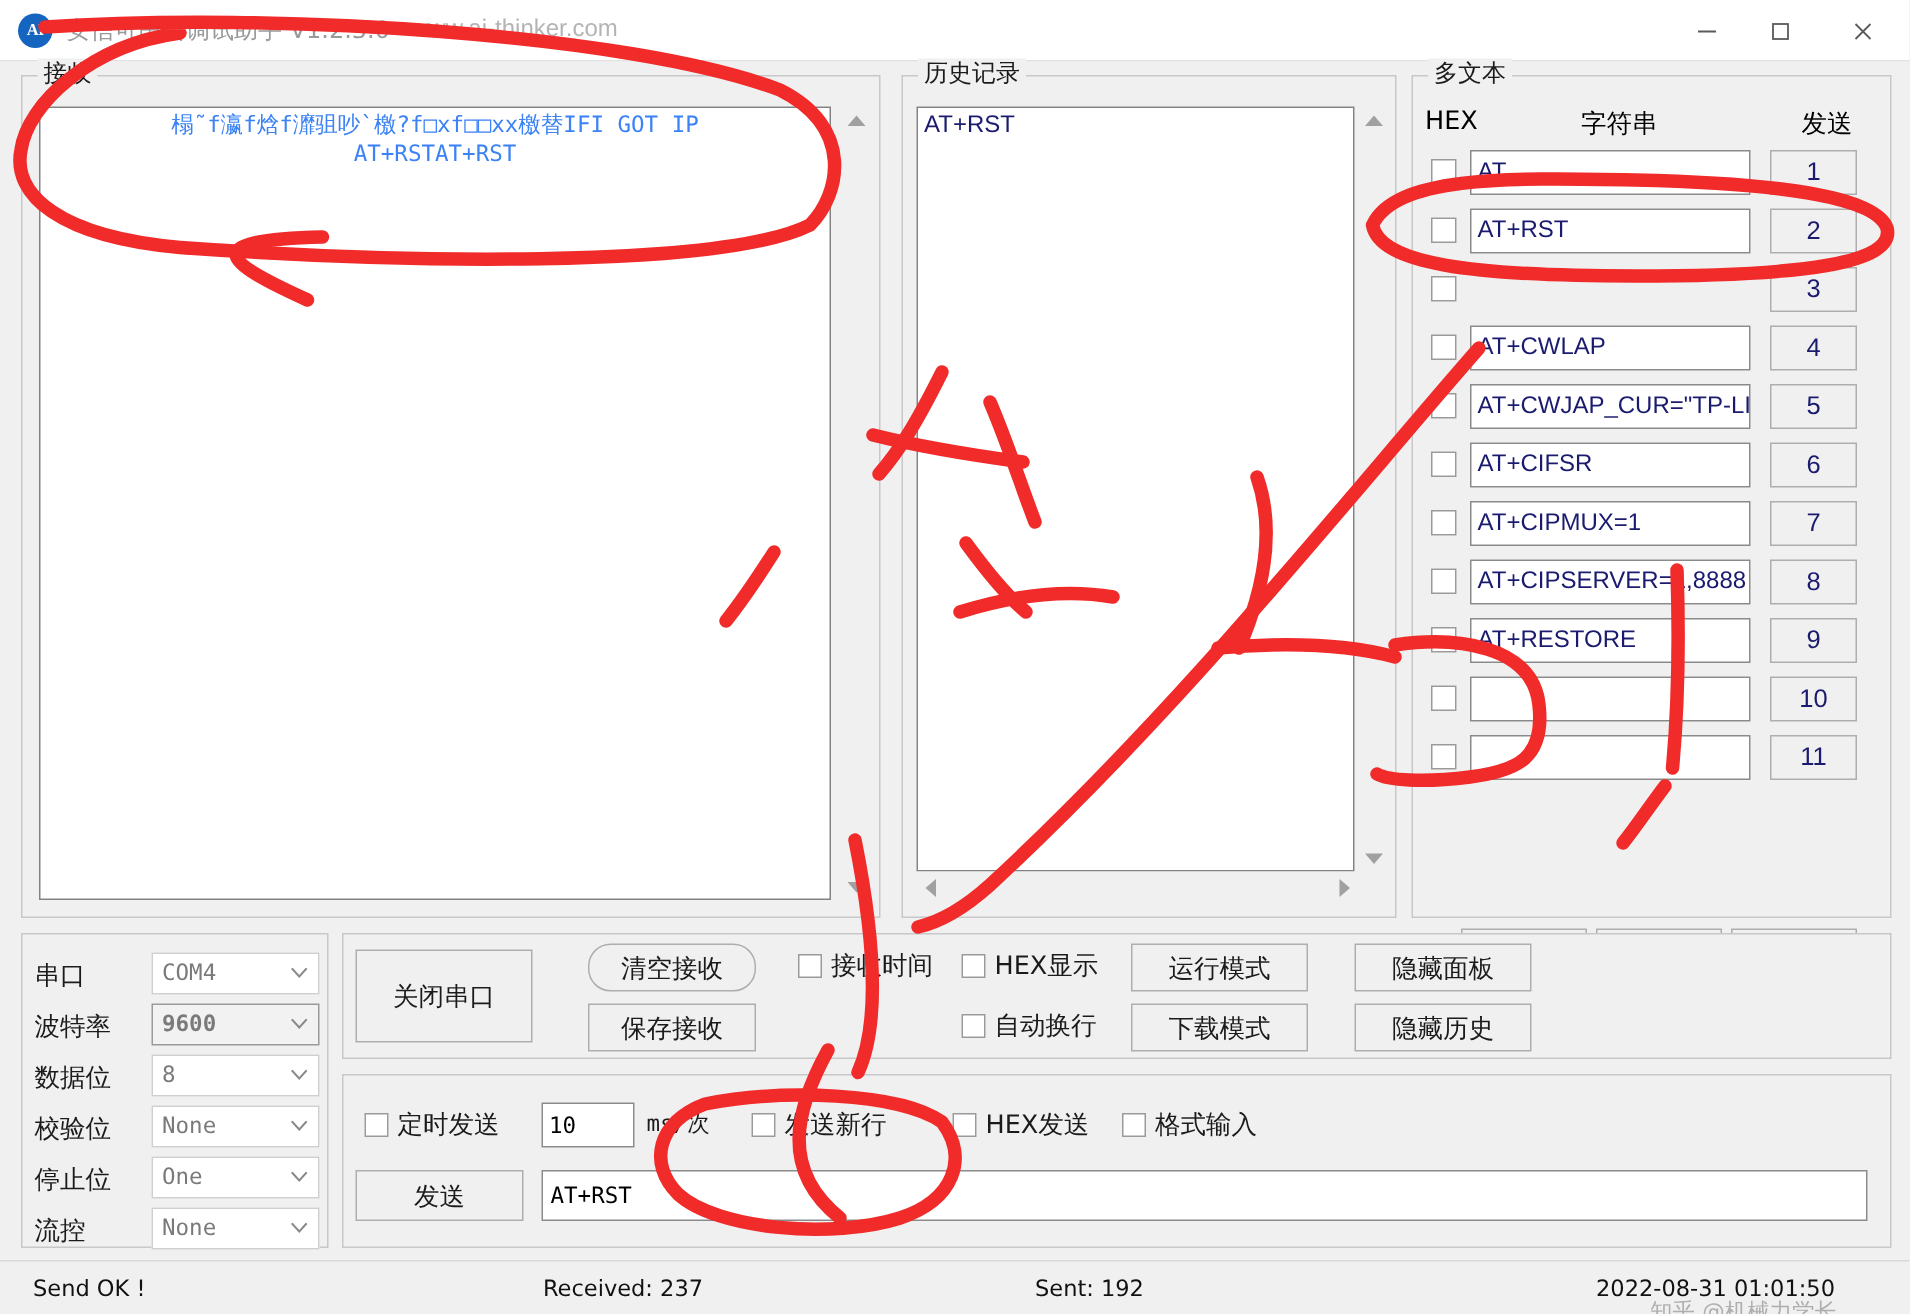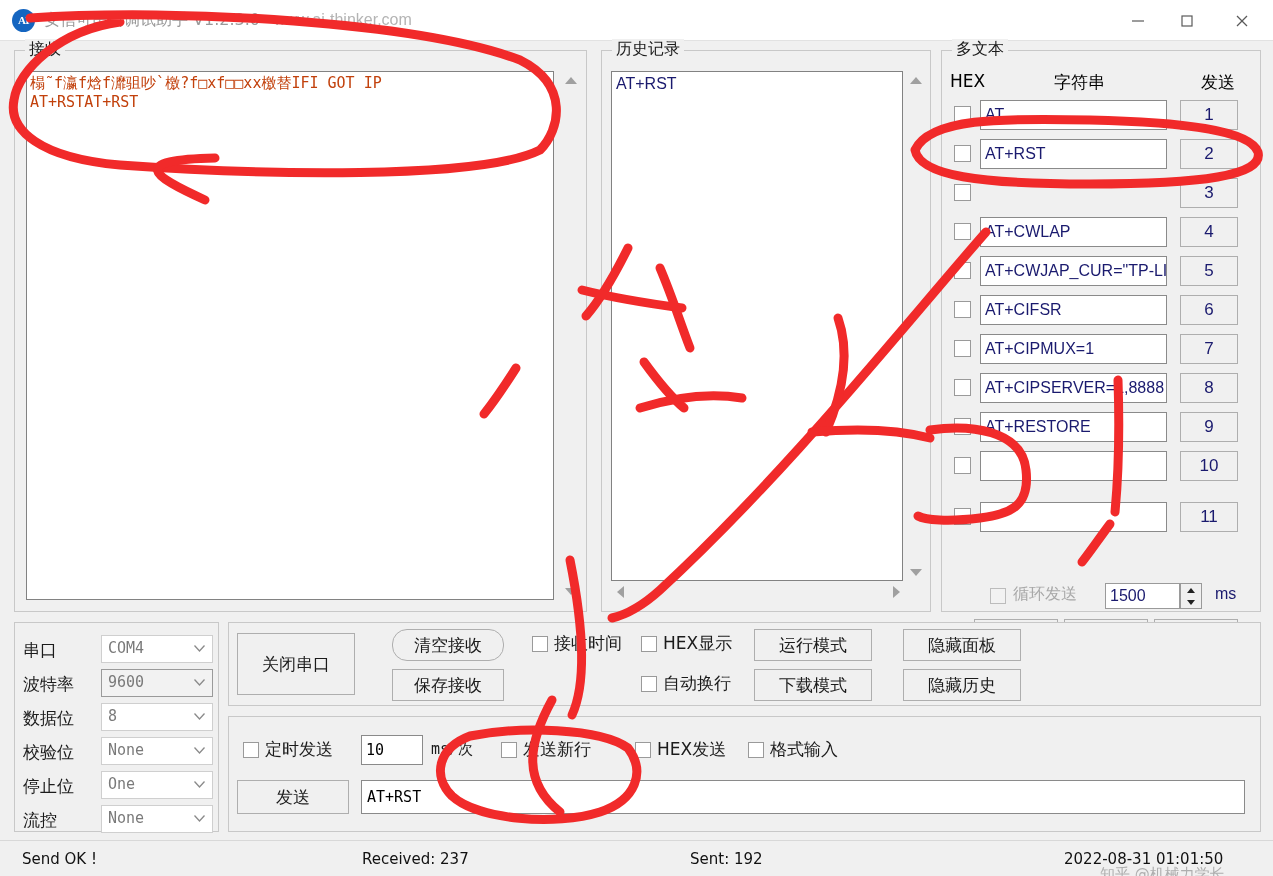--- a/index.html
+++ b/index.html
@@ -66,22 +66,22 @@
   }
 
   
   #recv-group { left: 14px; top: 50px; width: 573px; height: 562px; }
   #recv-box {
     position: absolute; left: 11px; top: 20px;
     width: 528px; height: 529px;
     background: #ffffff; border: 1px solid #828282;
     padding: 2px 3px;
     font-family: "DejaVu Sans Mono", monospace;
-    font-size: 15px; line-height: 19px; color: #c2410c;
-    white-space: pre; overflow: hidden;
+    font-size: 15px; line-height: 19px; color: #3b82f6;
+    white-space: pre; overflow: hidden; text-align: center;
   }
   .vscroll {
     position: absolute; width: 21px;
     background: #f0f0f0; border: none;
   }
   .vscroll .arrow-up, .vscroll .arrow-dn {
     position: absolute; left: 0; width: 21px; height: 18px;
     display: flex; align-items: center; justify-content: center;
   }
   .vscroll .arrow-up { top: 0; }
@@ -186,21 +186,21 @@
 
   
   #serial-group { left: 14px; top: 622px; width: 205px; height: 210px; }
   .sr-row { position: absolute; left: 8px; width: 190px; height: 30px; }
   .sr-lbl { position: absolute; left: 0; top: 4px; font-size: 17px;
     color: #1b1b1b; font-family: "DejaVu Sans", sans-serif; }
   .sr-combo {
     position: absolute; left: 78px; top: 0; width: 112px; height: 28px;
     background: #fff; border: 1px solid #cfcfcf;
   }
-  .sr-combo.focus { border: 1px solid #9a9a9a; background: #f2f2f2; }
+  .sr-combo.focus { border: 1px solid #9a9a9a; background: #f2f2f2; font-weight: bold; }
   .sr-combo .val {
     position: absolute; left: 6px; top: 3px; font-size: 15px;
     color: #7a7a7a; font-family: "DejaVu Sans Mono", monospace;
   }
   .sr-combo .chev {
     position: absolute; right: 7px; top: 9px; width: 11px; height: 7px;
   }
 
   #ctrl-group { left: 228px; top: 622px; width: 1033px; height: 84px; }
   #send-group { left: 228px; top: 716px; width: 1033px; height: 116px; }
@@ -369,40 +369,26 @@
     <div class="mt-row" style="top:360px;">
       <div class="mt-cb"></div>
       <div class="mt-input">AT+RESTORE</div>
       <div class="mt-btn">9</div>
     </div>
     <div class="mt-row" style="top:399px;">
       <div class="mt-cb"></div>
       <div class="mt-input"></div>
       <div class="mt-btn">10</div>
     </div>
-    <div class="mt-row" style="top:450px;text-align:right;">
+    <div class="mt-row" style="top:438px;text-align:right;">
       <div class="mt-cb"></div>
       <div class="mt-input"></div>
       <div class="mt-btn">11</div>
     </div>
 
-    <div id="loop-row">
-      <div id="loop-cb"></div>
-      <div id="loop-lbl">循环发送</div>
-      <div id="loop-val">1500</div>
-      <div id="loop-spin">
-        <div class="sp up">
-            <div class="tri-up-s"></div>
-          </div>
-        <div class="sp dn">
-            <div class="tri-dn-s"></div>
-          </div>
-      </div>
-      <div id="loop-ms">ms</div>
-    </div>
 
     <div class="mt-action" style="left:32px;">保存</div>
     <div class="mt-action" style="left:122px;">载入</div>
     <div class="mt-action" style="left:212px;">重置</div>
   </div>
 
   <div class="group" id="serial-group">
     <div class="sr-row" style="top:12px;">
       <div class="sr-lbl">串口</div>
       <div class="sr-combo">

